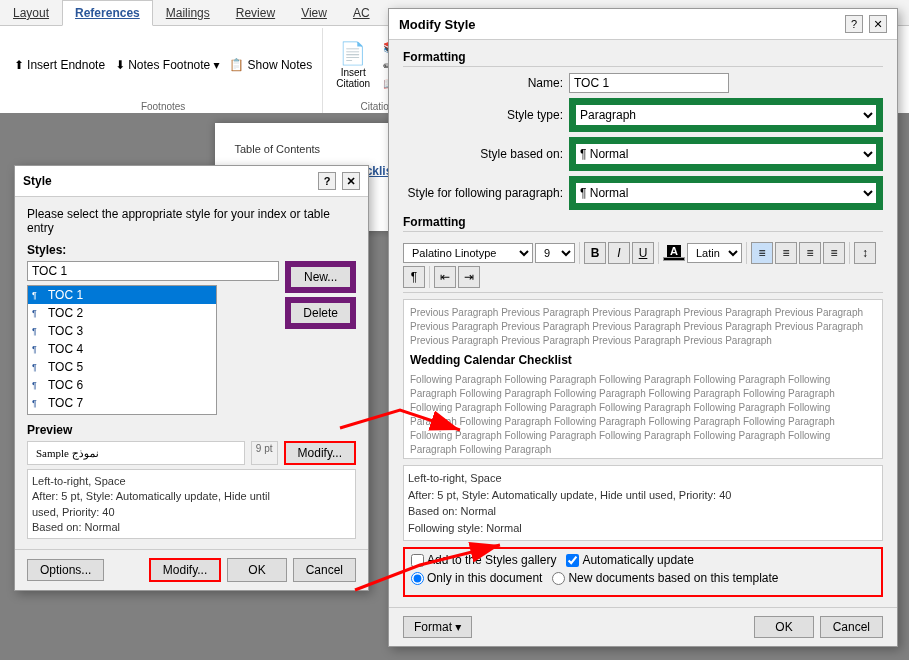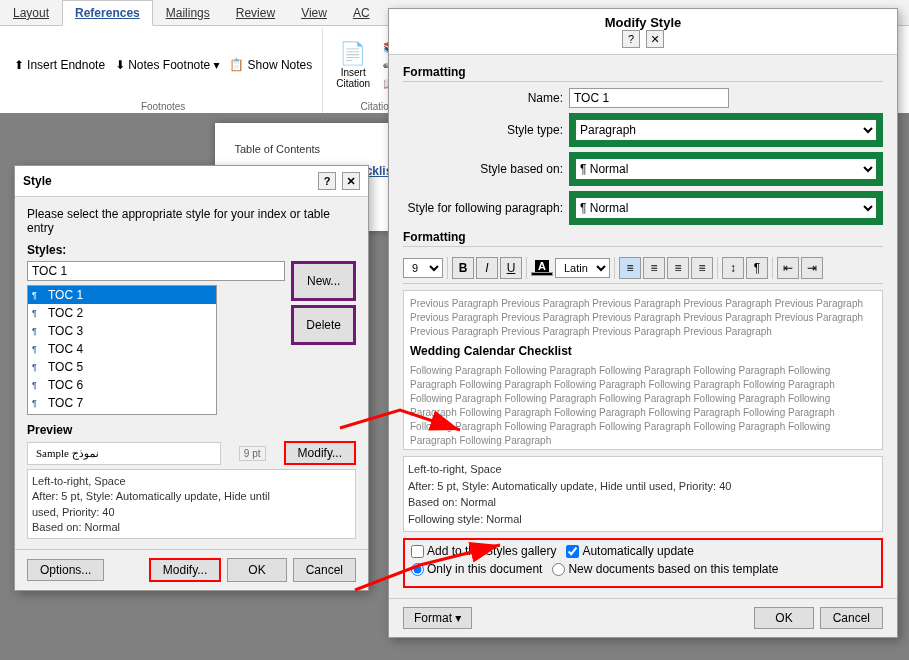--- a/index.html
+++ b/index.html
@@ -55,21 +55,21 @@
     .dialog-desc { margin-bottom: 8px; font-size: 12px; }
     .dialog-field { display: flex; align-items: center; gap: 6px; margin-bottom: 6px; }
     .dialog-field input[type=text] { flex: 1; border: 1px solid #999; padding: 2px 4px; font-size: 12px; background: white; }
     .styles-list-container { display: flex; gap: 6px; }
     .styles-list { border: 1px solid #999; background: white; width: 190px; height: 130px; overflow-y: scroll; font-size: 12px; }
     .style-item { display: flex; align-items: center; gap: 4px; padding: 2px 4px; cursor: pointer; white-space: nowrap; }
     .style-item.selected { background: #0078d7; color: white; }
     .style-item .toc-icon { font-size: 9px; color: #2b579a; width: 12px; }
     .style-item.selected .toc-icon { color: white; }
     .styles-btns { display: flex; flex-direction: column; gap: 4px; }
-    .styles-btn { padding: 10px 12px; background: #e0e0e0; border: 3px solid #701a75; cursor: pointer; font-size: 12px; white-space: nowrap; }
+    .styles-btn { padding: 3px 12px; background: #e0e0e0; border: 6px solid #701a75; cursor: pointer; font-size: 12px; white-space: nowrap; }
     .preview-section { margin-top: 8px; }
     .preview-label { font-weight: bold; font-size: 12px; margin-bottom: 4px; }
     .preview-box { border: 1px solid #ccc; background: white; padding: 4px 8px; display: flex; align-items: center; justify-content: space-between; }
     .preview-text { font-family: 'Times New Roman', serif; font-size: 11px; direction: rtl; }
     .preview-size { font-size: 10px; color: #666; border: 1px solid #ccc; padding: 1px 4px; background: #f0f0f0; }
     .modify-btn-highlighted {
       padding: 3px 12px;
       border: 2px solid red;
       cursor: pointer;
       font-size: 12px;
@@ -95,21 +95,20 @@
       font-size: 12px;
       z-index: 20;
     }
     .modify-titlebar {
       background: #fff;
       padding: 6px 10px;
       display: flex;
       justify-content: space-between;
       align-items: center;
       border-bottom: 1px solid #ccc;
-      flex-direction: column;
     }
     .modify-title { font-size: 13px; font-weight: bold; }
     .modify-titlebar-btns { display: flex; gap: 6px; }
     .modify-body { padding: 10px 14px; }
     .section-title { font-weight: bold; font-size: 12px; margin-bottom: 6px; border-bottom: 1px solid #ccc; padding-bottom: 2px; }
     .prop-row { display: flex; align-items: center; margin-bottom: 5px; gap: 6px; }
     .prop-label { width: 160px; font-size: 12px; text-align: right; }
     .prop-value { flex: 1; display: flex; align-items: center; gap: 4px; }
     .prop-input { border: 1px solid #999; padding: 2px 4px; font-size: 12px; background: white; width: 160px; }
     .prop-select { border: 7px solid #15803d; padding: 2px 0; font-size: 12px; background: white; flex: 1; appearance: auto; }
@@ -305,21 +304,21 @@
         </div>
       </div>
       <div class="styles-btns">
         <button class="styles-btn">New...</button>
         <button class="styles-btn">Delete</button>
       </div>
     </div>
 
     <div class="preview-section">
       <div class="preview-label">Preview</div>
-      <div style="display:flex; align-items:center; gap:18px; margin-bottom:4px;">
+      <div style="display:flex; gap:6px; margin-bottom:4px;">
         <div class="preview-box" style="flex:1;">
           <span class="preview-text">نموذج Sample</span>
         </div>
         <span class="preview-size">9 pt</span>
         <button class="modify-btn-highlighted">Modify...</button>
       </div>
       <div class="preview-desc">Left-to-right, Space<br>After: 5 pt, Style: Automatically update, Hide until<br>used, Priority: 40<br>Based on: Normal</div>
     </div>
   </div>
   <div class="dialog-footer">
@@ -374,20 +373,23 @@
       <div class="prop-value">
         <select class="prop-select">
           <option>¶  Normal</option>
         </select>
       </div>
     </div>
 
     <div class="section-title">Formatting</div>
 
     <div class="formatting-toolbar">
+      <select class="fmt-select" style="width:130px;">
+        <option>Palatino Linotype</option>
+      </select>
       <select class="fmt-select" style="width:40px;">
         <option>9</option>
       </select>
       <div class="fmt-separator"></div>
       <button class="fmt-btn bold">B</button>
       <button class="fmt-btn italic">I</button>
       <button class="fmt-btn underline">U</button>
       <div class="fmt-separator"></div>
       <div style="display:flex; flex-direction:column; align-items:center;">
         <span style="font-size:11px; font-weight:bold; color:white; background:black; padding:0 3px;">A</span>

